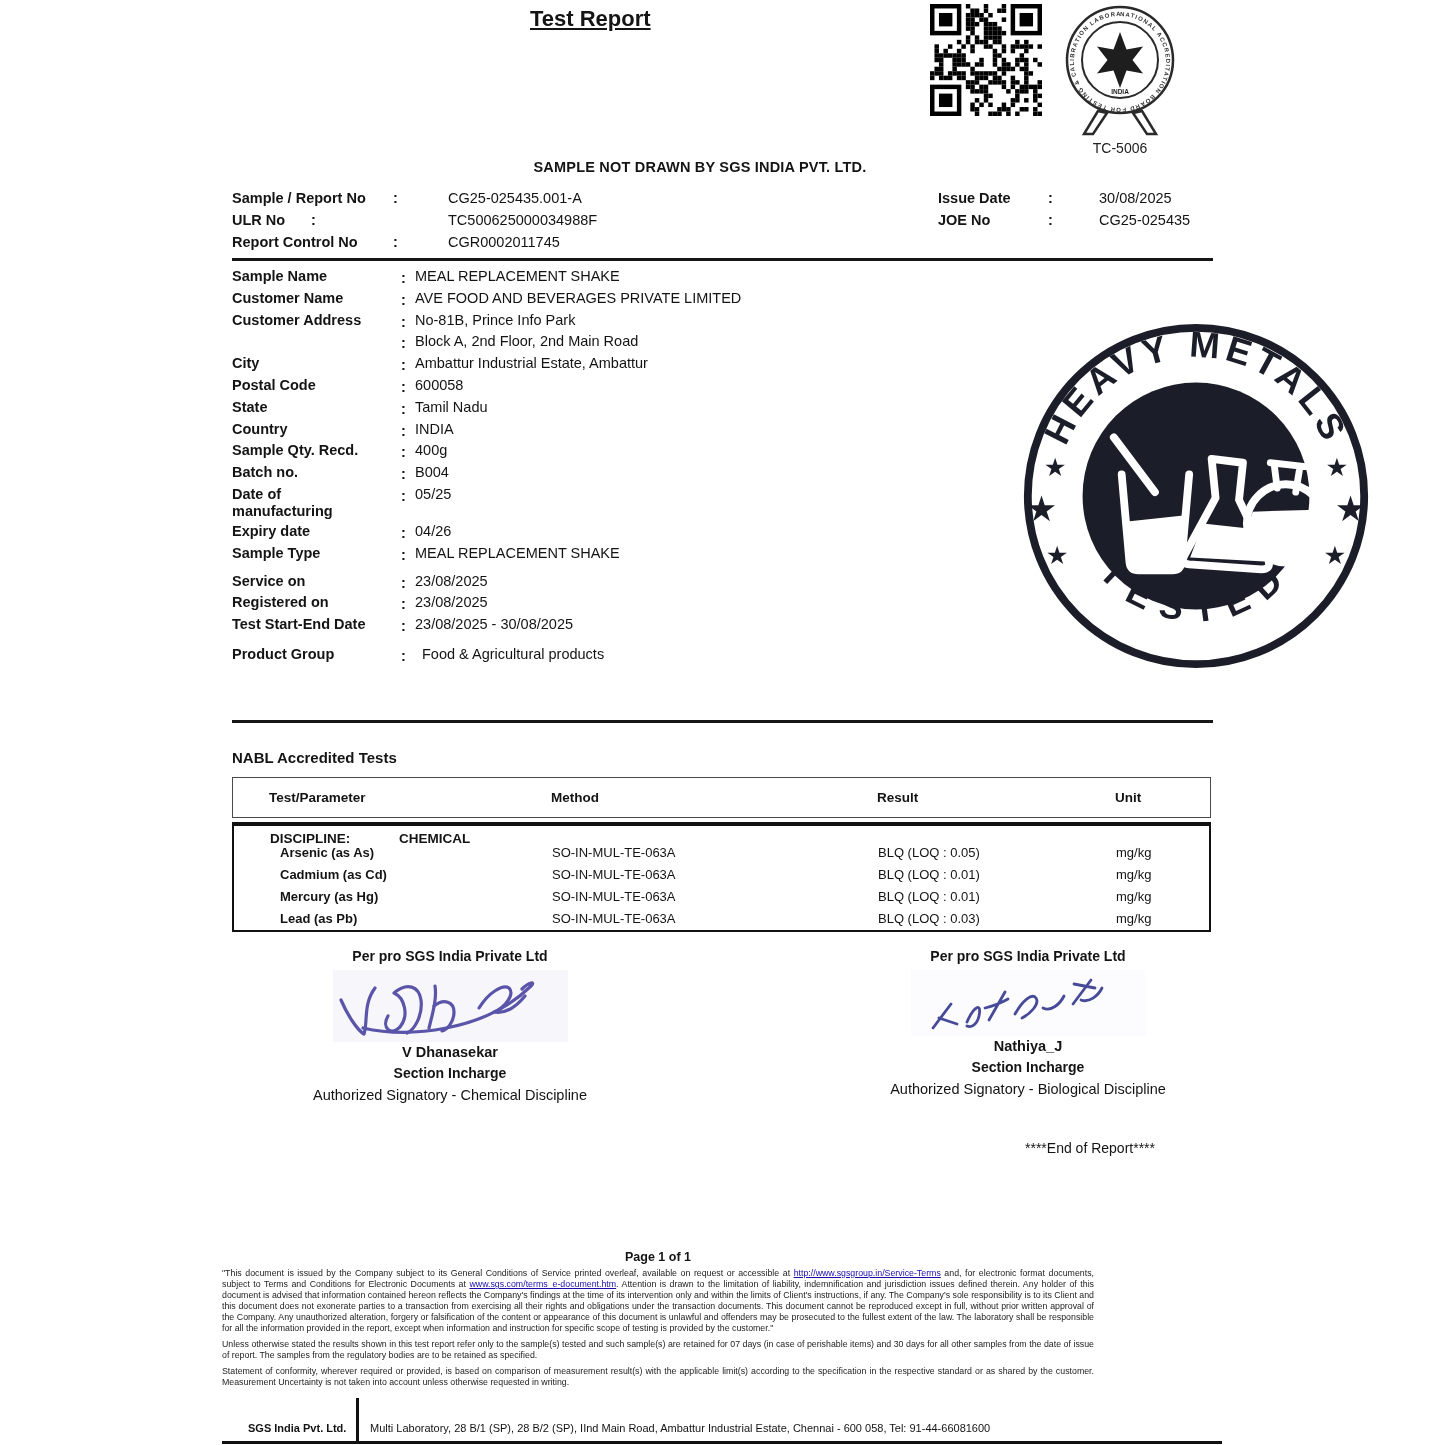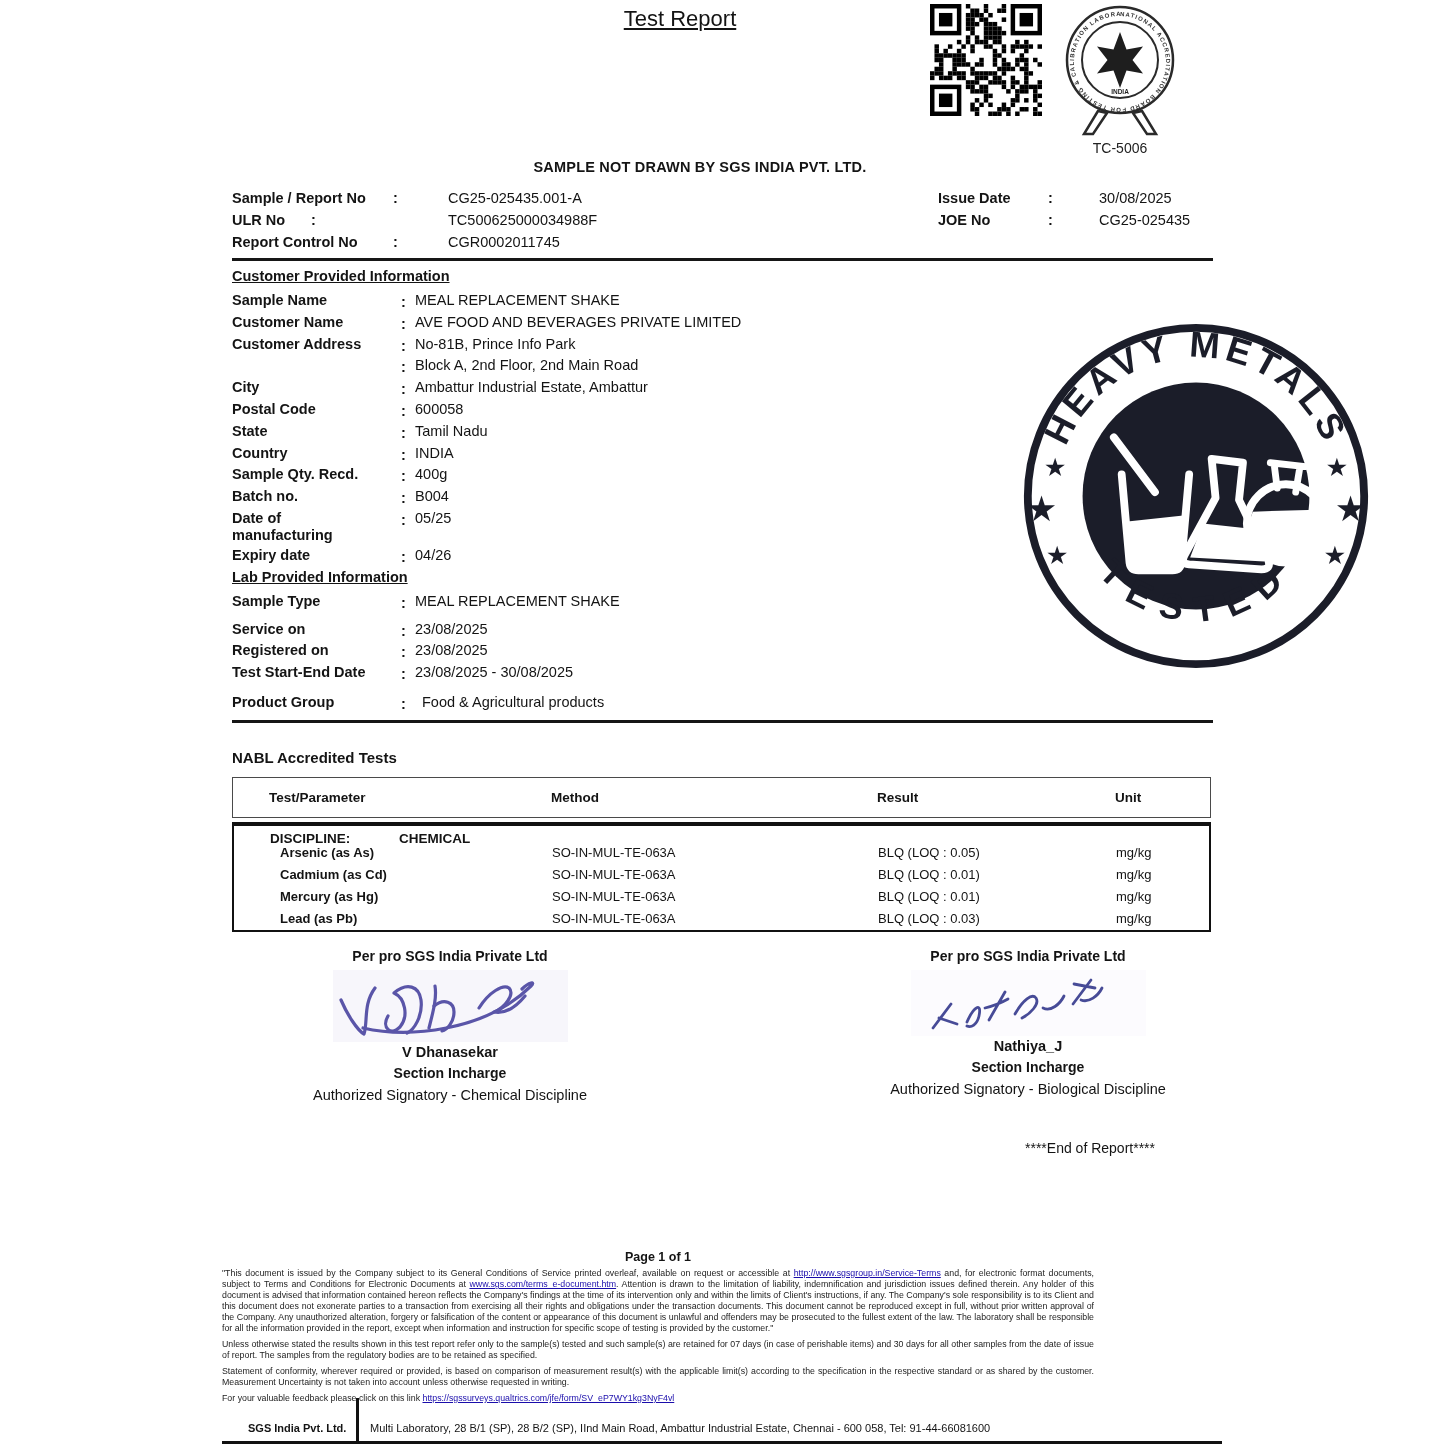--- a/index.html
+++ b/index.html
@@ -14,22 +14,22 @@
   
   .sgs-logo { position:absolute; left:222px; top:2px; width:258px; height:116px; }
   .sgs-text {
     position:absolute; left:38px; top:-16px; font-size:97px; font-weight:bold;
     color:#8c8c8e; letter-spacing:-4px; transform:scaleY(1.04); line-height:1.1;
   }
   .sgs-vline { position:absolute; left:203px; top:0; width:3px; height:108px; background:#dd7a2e; }
   .sgs-hline { position:absolute; left:0; top:89px; width:256px; height:3px; background:#dd7a2e; }
 
   .report-title {
-    position:absolute; left:530px; top:6px; width:300px; text-align:center;
-    font-size:22px; font-weight:normal; text-decoration:underline;
+    position:absolute; left:530px; top:6px; width:300px; text-align:left;
+    font-size:22px; font-weight:bold; text-decoration:underline;
   }
 
   .qr-box { position:absolute; left:930px; top:4px; width:112px; height:112px; }
   .qr-box svg { width:112px; height:112px; display:block; }
 
   .nabl-box { position:absolute; left:1048px; top:0; width:144px; height:138px; }
   .nabl-box svg { width:144px; height:138px; display:block; }
   .tc-number { position:absolute; left:1048px; top:140px; width:144px; text-align:center; font-size:14px; color:#222; }
 
   .sample-notice {
@@ -392,21 +392,20 @@
     <div class="mrow">
       <span class="mlabel">JOE No</span>
       <span class="mcolon">:</span>
       <span class="mvalue">CG25-025435</span>
     </div>
   </div>
 
   <div class="rule rule-1"></div>
 
   <div class="info-block">
-    <div class="sec-heading">Customer Provided Information</div>
 
     <div class="frow">
       <span class="flabel">Sample Name</span>
       <span class="fcolon">:</span>
       <span class="fvalue">MEAL REPLACEMENT SHAKE</span>
     </div>
     <div class="frow">
       <span class="flabel">Customer Name</span>
       <span class="fcolon">:</span>
       <span class="fvalue">AVE FOOD AND BEVERAGES PRIVATE LIMITED</span>
@@ -455,21 +454,20 @@
       <span class="flabel" style="width:122px">Date of manufacturing</span>
       <span class="fcolon">:</span>
       <span class="fvalue">05/25</span>
     </div>
     <div class="frow">
       <span class="flabel">Expiry date</span>
       <span class="fcolon">:</span>
       <span class="fvalue">04/26</span>
     </div>
 
-    <div class="sec-heading">Lab Provided Information</div>
 
     <div class="frow">
       <span class="flabel">Sample Type</span>
       <span class="fcolon">:</span>
       <span class="fvalue">MEAL REPLACEMENT SHAKE</span>
     </div>
     <div class="spacer-6"></div>
     <div class="frow">
       <span class="flabel">Service on</span>
       <span class="fcolon">:</span>
@@ -608,21 +606,20 @@
   </div>
 
   <div class="end-report">****End of Report****</div>
 
   <div class="page-label">Page 1 of 1</div>
 
   <div class="fine-print">
     <p><span>"This document is issued by the Company subject to its General Conditions of Service printed overleaf, available on request or accessible at </span><a href="#">http://www.sgsgroup.in/Service-Terms</a><span> and, for electronic format documents, subject to Terms and Conditions for Electronic Documents at </span><a href="#">www.sgs.com/terms_e-document.htm</a><span>. Attention is drawn to the limitation of liability, indemnification and jurisdiction  issues defined therein. Any holder of this document is advised that information contained hereon reflects the Company's  findings at the time of its intervention only and within the limits of Client's instructions, if any. The Company's sole responsibility is to its Client and this document does not exonerate parties to a transaction from exercising all their rights and obligations under the transaction documents. This document cannot be reproduced except in full, without prior written approval of the Company. Any unauthorized alteration, forgery or falsification of the content or appearance of this document is unlawful and offenders may be prosecuted to the fullest extent of the law. The laboratory shall be responsible for all the information provided in the report, except when information and instruction for specific scope of testing is provided by the customer."</span></p>
     <p>Unless otherwise stated the results shown in this test report refer only to the sample(s) tested and such sample(s) are retained for 07 days (in case of perishable items) and 30 days for all other samples from the date of issue of report. The samples from the regulatory bodies are to be retained as specified.</p>
     <p>Statement of conformity, wherever required or provided,  is based on comparison of measurement result(s) with the applicable limit(s) according to the specification in the respective standard or as shared by the customer. Measurement Uncertainty is not taken into account unless otherwise requested in writing.</p>
-    <p><span>For your valuable feedback please click on this link </span><a href="#">https://sgssurveys.qualtrics.com/jfe/form/SV_eP7WY1kg3NyF4vl</a></p>
   </div>
 
   <div class="f-company">SGS India Pvt. Ltd.</div>
   <div class="f-vline"></div>
   <div class="f-address">Multi Laboratory, 28 B/1 (SP), 28 B/2 (SP), IInd Main Road,  Ambattur Industrial Estate, Chennai - 600 058, Tel: 91-44-66081600</div>
   <div class="f-bottomline"></div>
 
 </div>
 
 </body></html>

